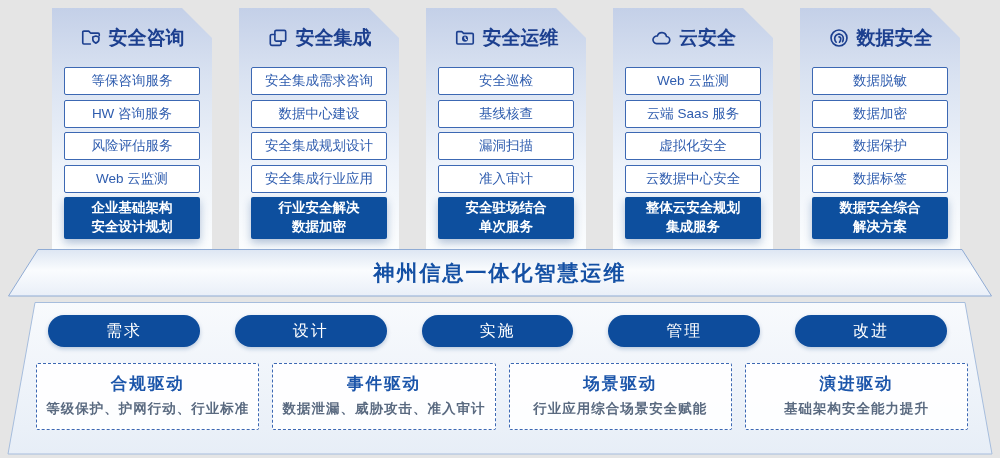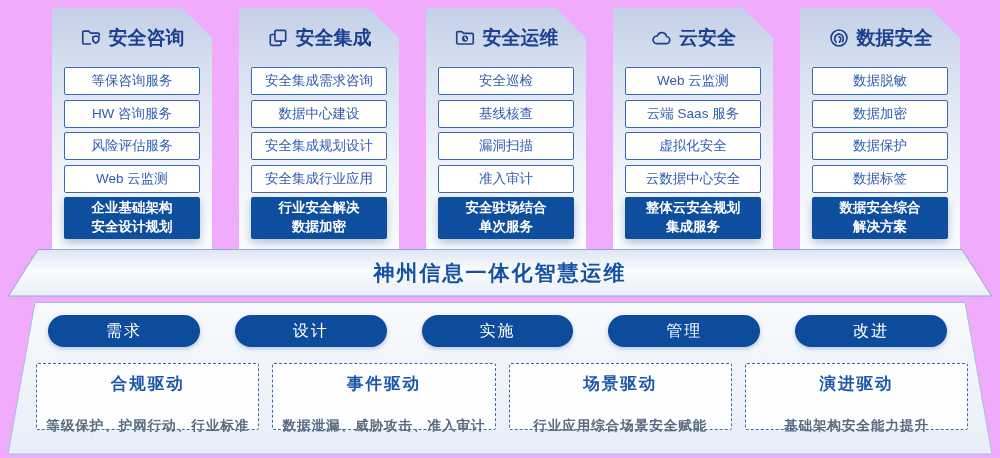--- a/index.html
+++ b/index.html
@@ -1,18 +1,18 @@
 <!DOCTYPE html>
 <html><head>
 <meta charset="utf-8">
 <style>
   * { margin:0; padding:0; box-sizing:border-box; }
   html,body { background:#fff; }
   .stage {
-    position:relative; width:1000px; height:458px; background:#f0abfc;
+    position:relative; width:1000px; height:458px; background:#e5e5e5;
     overflow:hidden; font-family:"Liberation Sans", sans-serif;
   }
 
   
   .cards { position:absolute; left:52px; top:8px; width:908px; height:242px; display:flex; gap:27px; }
   .card {
     flex:1; position:relative; padding:0 12px;
     clip-path:polygon(0 0, calc(100% - 30px) 0, 100% 30px, 100% 100%, 0 100%);
     background:linear-gradient(180deg,#c4d0e8 0%,#d9e2f1 28%,#eef3fa 65%,#fbfdfe 100%);
   }
@@ -49,21 +49,21 @@
     flex:1; height:32px; border-radius:16px; background:#0d4c9c;
     display:flex; align-items:center; justify-content:center;
     color:#fff; font-weight:normal; font-size:16px; letter-spacing:2px;
     box-shadow:0 2px 4px rgba(13,63,130,.25);
   }
   .drivers { position:absolute; left:31px; top:61px; width:932px; display:flex; gap:13px; }
   .driver {
     flex:1; height:67px; border:1.6px dashed #3c68b3; border-radius:2px;
     background:rgba(255,255,255,.9); text-align:center; padding-top:9px;
   }
-  .driver-title { font-size:16.5px; font-weight:bold; color:#1b55aa; letter-spacing:2px; margin-bottom:22px; }
+  .driver-title { font-size:16.5px; font-weight:bold; color:#1b55aa; letter-spacing:2px; margin-bottom:5px; }
   .driver-desc  { font-size:13.5px; color:#5a6a80; letter-spacing:1px;font-weight:bold; }
 </style>
 </head>
 <body>
 
 <div class="stage">
 
   <div class="cards">
 
     <div class="card">

